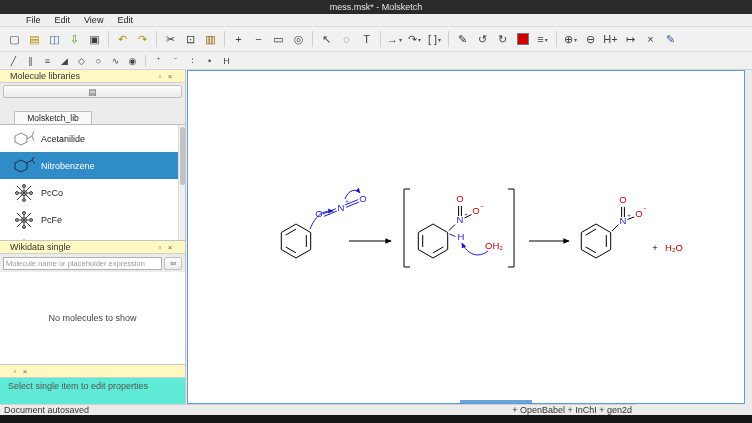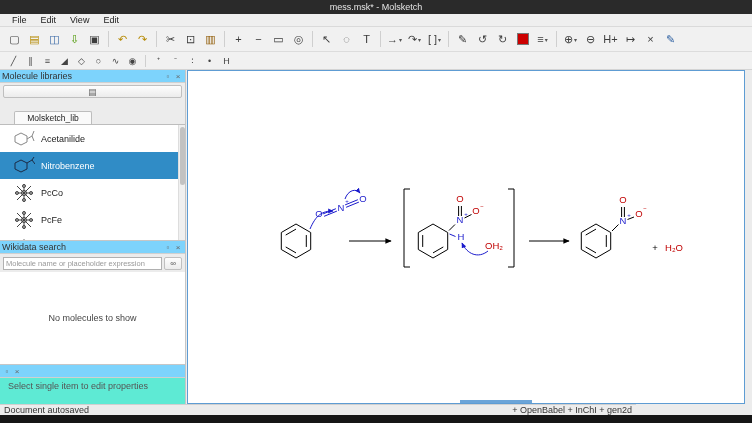--- a/index.html
+++ b/index.html
@@ -2,41 +2,41 @@
 <html style="--selection: #308cc6; --canvas_border: #5e9cd3; --swatch_red: #cc0000; --mechanism_blue: #1a1acc; --oxygen_red: #c00000;"><head>
 <meta charset="utf-8">
 <style>
   *{margin:0;padding:0;box-sizing:border-box}
   html,body{width:752px;height:423px;overflow:hidden;font-family:"Liberation Sans",sans-serif;background:#ececec}
   body{position:relative;font-size:9px;color:#222}
 
   .titlebar{position:absolute;left:0;top:0;width:752px;height:14px;background:#2a2a2a;color:#e6e6e6;
     display:flex;align-items:center;justify-content:center;font-size:9px}
   .menubar{position:absolute;left:0;top:14px;width:752px;height:13px;background:#efefef;border-bottom:1px solid #dadada;
-    display:flex;align-items:center;padding-left:5px}
+    display:flex;align-items:center;padding-left:19px}
   .menu-item{padding:0 7px;line-height:13px;cursor:default}
 
   .toolbar{position:absolute;left:0;top:27px;width:752px;height:25px;background:#f1f1f1;border-bottom:1px solid #dcdcdc;
     display:flex;align-items:center;padding-left:5px;gap:1px}
   .toolbar2{position:absolute;left:0;top:52px;width:752px;height:18px;background:#f1f1f1;border-bottom:1px solid #d4d4d4;
     display:flex;align-items:center;padding-left:6px;gap:2px}
   .tbi{min-width:19px;height:19px;display:flex;align-items:center;justify-content:center;font-size:11px;color:#3c3c3c;
     border-radius:2px;padding:0 1px;cursor:default}
   .toolbar2 .tbi{min-width:15px;height:15px;font-size:9px;color:#444}
   .sep{width:1px;height:16px;background:#cfcfcf;margin:0 3px}
   .toolbar2 .sep{height:12px}
   .amber{color:#b58900}.blue{color:#3465a4}.green{color:#4e9a06}.brown{color:#8f5902}
   .dd{font-size:6px;color:#555;margin-left:1px}
   .swatch{width:12px;height:12px;background:var(--swatch_red,#cc0000);border:1px solid #777;display:inline-block}
 
   
   .docks{position:absolute;left:0;top:70px;width:186px;height:334px;background:#ececec;border-right:1px solid #c6c6c6;
     display:flex;flex-direction:column}
-  .dock-header{height:13px;background:#7dd3fc;border-bottom:1px solid #d0d0d0;display:flex;align-items:center;
-    padding:0 2px;color:#333}
+  .dock-header{height:13px;background:#fef9c3;border-bottom:1px solid #d0d0d0;display:flex;align-items:center;
+    padding:0 10px;color:#333}
   .dock-header .t{flex:1}
   .dock-btn{width:10px;height:10px;display:flex;align-items:center;justify-content:center;color:#666;font-size:8px;cursor:default}
   .lib-button{height:13px;margin:2px 3px 1px 3px;border:1px solid #bfbfbf;border-radius:2px;
     background:linear-gradient(#fdfdfd,#ececec);display:flex;align-items:center;justify-content:center;
     font-size:9px;color:#666;cursor:default}
   .tabbar{height:26px;border-bottom:1px solid #bdbdbd;position:relative}
   .tab{position:absolute;left:14px;bottom:0;width:78px;height:13px;background:#fafafa;border:1px solid #bdbdbd;
     border-bottom:none;border-radius:2px 2px 0 0;display:flex;align-items:center;justify-content:center;
     font-size:8.5px;color:#222}
   .lib-list{height:116px;background:#ffffff;overflow:hidden;position:relative;border-bottom:1px solid #c6c6c6}
@@ -240,21 +240,21 @@
           </svg>
       </span>
       <span></span>
     </div>
     <div class="vscroll">
         <div class="handle"></div>
       </div>
   </div>
 
   <div class="dock-header">
-    <span class="t">Wikidata search</span>
+    <span class="t">Wikidata single</span>
     <span class="dock-btn">▫</span>
     <span class="dock-btn">×</span>
   </div>
 
   <div class="search-row">
     <input class="search-input" type="text" placeholder="Molecule name or placeholder expression" style="">
     <span class="search-btn">
       <span>∞</span>
     </span>
   </div>

